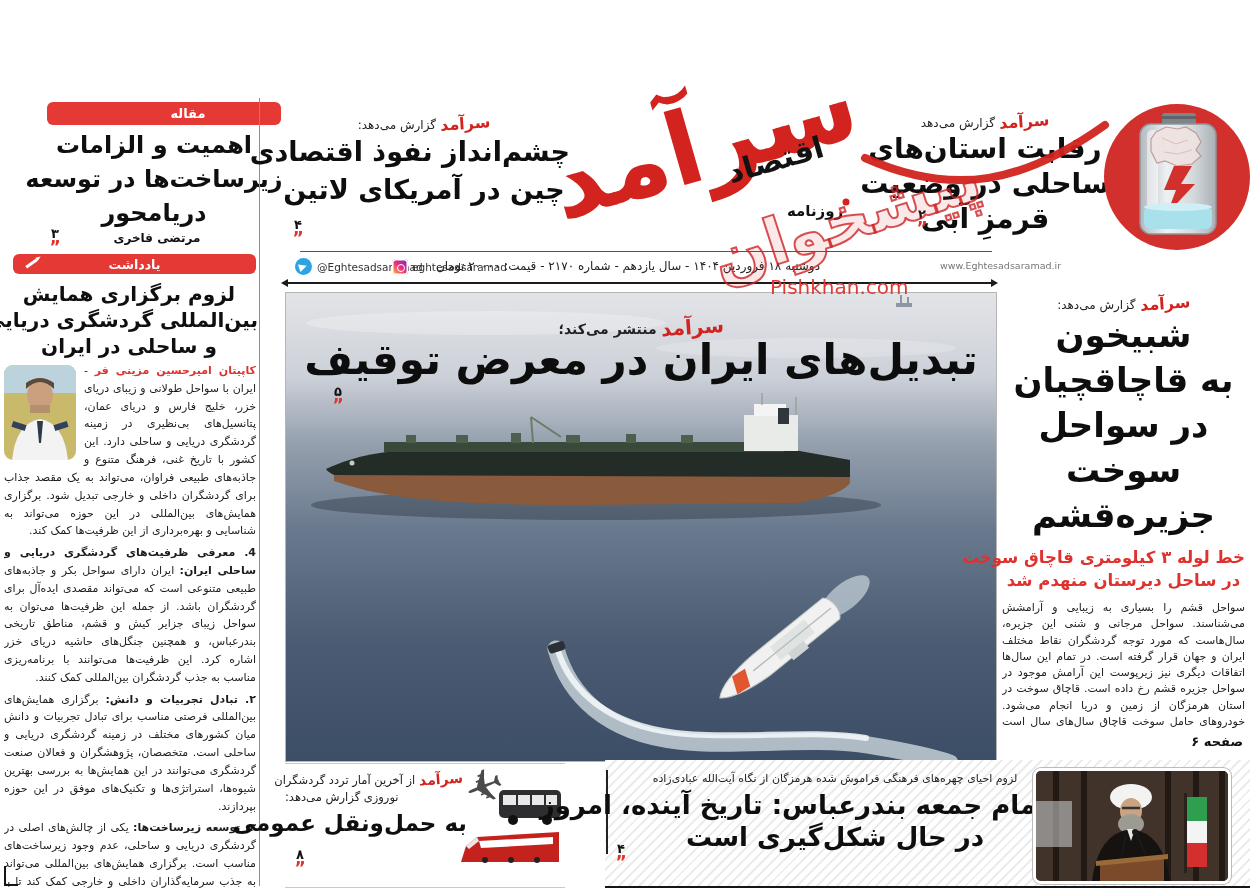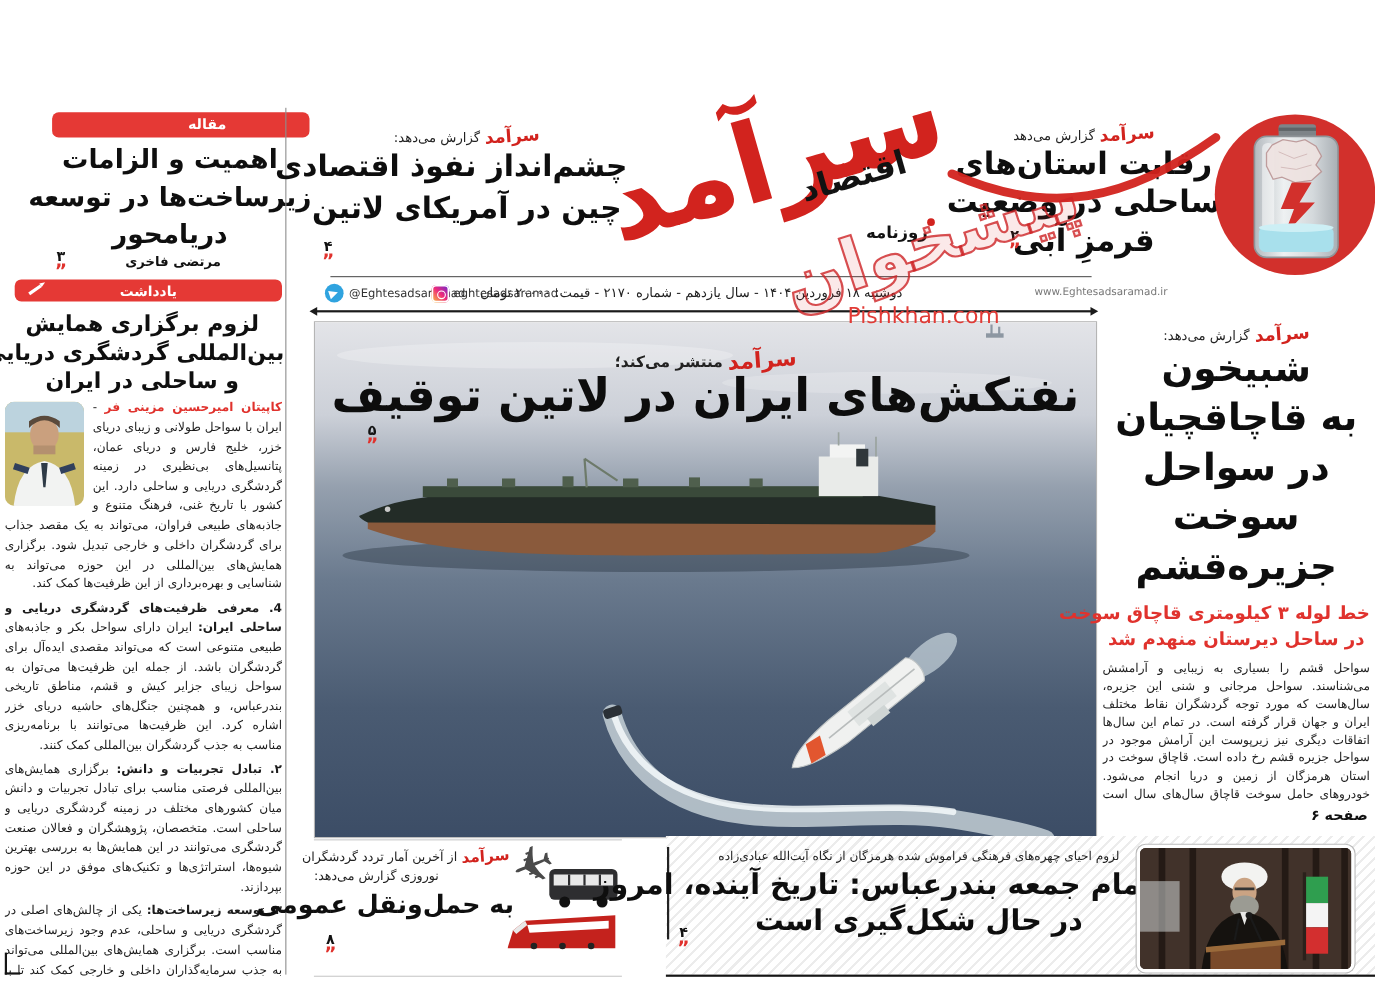--- a/index.html
+++ b/index.html
@@ -281,21 +281,21 @@
         <polygon points="112,-10 127,-8 120,9 105,7" fill="#e2562f"></polygon>
         <rect x="28" y="-9" width="44" height="17" fill="#dfe3e2"></rect>
         <rect x="42" y="-17" width="20" height="9" fill="#cfd5d4"></rect>
         <line x1="0" y1="0" x2="100" y2="0" stroke="#b8bcbc" stroke-width="1.5"></line>
       </g>
     </svg>
     <div class="abs c kicker" id="lead-kicker">
       <span class="brand-script" style="font-size:20px">سرآمد</span>
       <span style="font-size:14px;font-weight:700">منتشر می‌کند؛</span>
     </div>
-    <div class="abs c nw" id="lead-title">نفتکش‌های ایران در لاتین توقیف</div>
+    <div class="abs c nw" id="lead-title">تبدیل‌های ایران در معرض توقیف</div>
     <div class="abs pq" id="pq-lead">
       <span class="num">۵</span>
       <span class="q">”</span>
     </div>
   </div>
 
   <div class="abs c" id="fuel">
     <div class="kicker">
       <span class="brand-script">سرآمد</span>
       <span>گزارش می‌دهد:</span>

